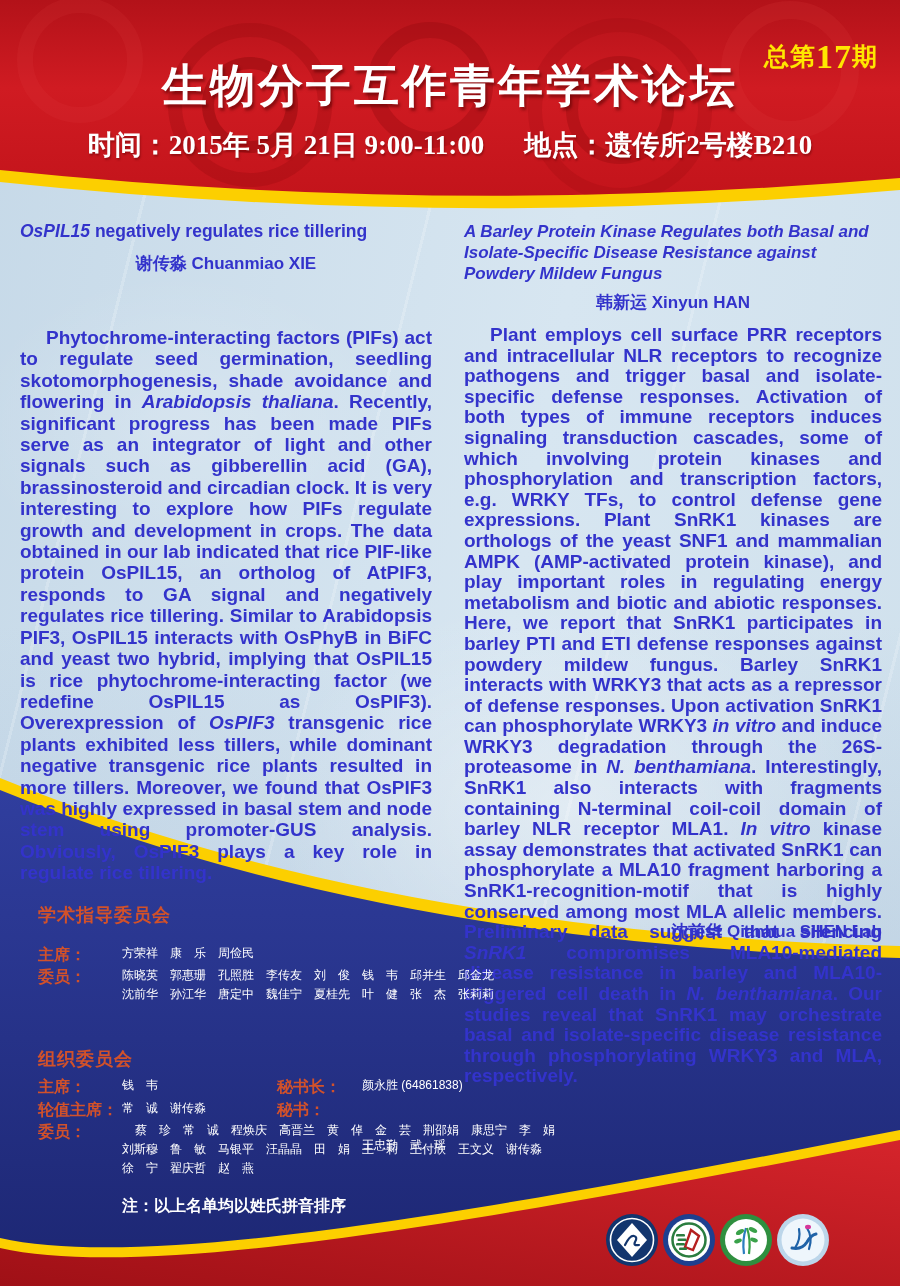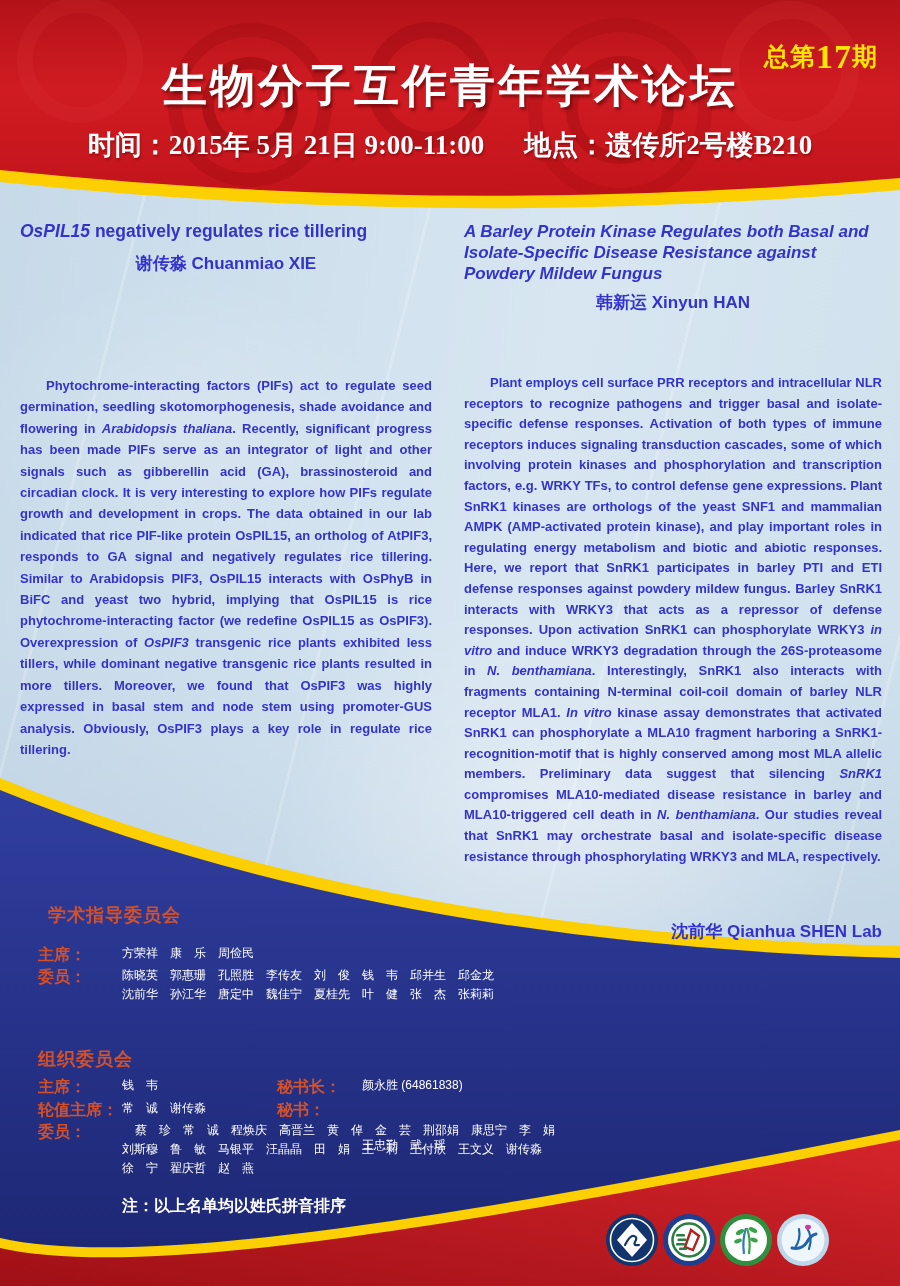--- a/index.html
+++ b/index.html
@@ -26,21 +26,21 @@
   .header-title{position:absolute;top:56px;left:0;width:100%;z-index:6;text-align:center;color:#ffffff;
     font-size:45px;font-weight:bold;letter-spacing:3px;text-shadow:2px 3px 3px rgba(80,0,0,.55);}
   .header-info{position:absolute;top:127px;left:0;width:100%;z-index:6;display:flex;justify-content:center;gap:40px;
     color:#ffffff;font-family:"Liberation Serif",serif;font-weight:bold;font-size:27px;text-shadow:1px 2px 2px rgba(80,0,0,.4);}
 
   .blue-text{color:#3333cb;font-weight:bold;}
   .abs-block{position:absolute;z-index:4;}
   .talk-title{text-align:left;font-size:17.5px;line-height:21px;}
   .talk-title.italic{font-style:italic;}
   .talk-speaker{text-align:center;font-size:17px;}
-  .abstract{text-align:justify;text-indent:26px;font-size:13px;margin-top:48px;}
+  .abstract{text-align:justify;text-indent:26px;font-size:19px;}
   .lab-credit{text-align:right;font-size:17px;}
 
   .sec-heading{position:absolute;z-index:4;color:#d2512a;font-weight:bold;font-size:18px;letter-spacing:1px;}
   .sec-label{position:absolute;z-index:4;color:#d2512a;font-weight:bold;font-size:16px;}
   .sec-val{position:absolute;z-index:4;color:#ffffff;font-weight:normal;font-size:12px;white-space:nowrap;}
   .note-line{position:absolute;z-index:4;color:#ffffff;font-weight:bold;font-size:16px;}
 
   .logo{position:absolute;z-index:6;width:52px;height:52px;}
 </style>
 </head>
@@ -100,21 +100,21 @@
 
   <div class="abs-block blue-text talk-title" style="left:20px;top:221px;width:412px;"><span style="font-style: italic;">OsPIL15</span><span> negatively regulates rice tillering</span></div>
   <div class="abs-block blue-text talk-speaker" style="left:20px;top:252px;width:412px;">谢传淼 Chuanmiao XIE</div>
   <div class="abs-block blue-text abstract" style="left:20px;top:327px;width:412px;line-height:21.4px;"><span>Phytochrome-interacting factors (PIFs) act to regulate seed germination, seedling skotomorphogenesis, shade avoidance and flowering in </span><span style="font-style: italic;">Arabidopsis thaliana</span><span>. Recently, significant progress has been made PIFs serve as an integrator of light and other signals such as gibberellin acid (GA), brassinosteroid and circadian clock. It is very interesting to explore how PIFs regulate growth and development in crops. The data obtained in our lab indicated that rice PIF-like protein OsPIL15, an ortholog of AtPIF3, responds to GA signal and negatively regulates rice tillering. Similar to Arabidopsis PIF3, OsPIL15 interacts with OsPhyB in BiFC and yeast two hybrid, implying that OsPIL15 is rice phytochrome-interacting factor (we redefine OsPIL15 as OsPIF3). Overexpression of </span><span style="font-style: italic;">OsPIF3</span><span> transgenic rice plants exhibited less tillers, while dominant negative transgenic rice plants resulted in more tillers. Moreover, we found that OsPIF3 was highly expressed in basal stem and node stem using promoter-GUS analysis. Obviously, OsPIF3 plays a key role in regulate rice tillering.</span></div>
 
   <div class="abs-block blue-text talk-title italic" style="left:464px;top:221px;width:418px;font-size:17px;">A Barley Protein Kinase Regulates both Basal and Isolate-Specific Disease Resistance against Powdery Mildew Fungus</div>
   <div class="abs-block blue-text talk-speaker" style="left:464px;top:291px;width:418px;">韩新运 Xinyun HAN</div>
   <div class="abs-block blue-text abstract" style="left:464px;top:325px;width:418px;line-height:20.6px;"><span>Plant employs cell surface PRR receptors and intracellular NLR receptors to recognize pathogens and trigger basal and isolate-specific defense responses. Activation of both types of immune receptors induces signaling transduction cascades, some of which involving protein kinases and phosphorylation and transcription factors, e.g. WRKY TFs, to control defense gene expressions. Plant SnRK1 kinases are orthologs of the yeast SNF1 and mammalian AMPK (AMP-activated protein kinase), and play important roles in regulating energy metabolism and biotic and abiotic responses. Here, we report that SnRK1 participates in barley PTI and ETI defense responses against powdery mildew fungus. Barley SnRK1 interacts with WRKY3 that acts as a repressor of defense responses. Upon activation SnRK1 can phosphorylate WRKY3 </span><span style="font-style: italic;">in vitro</span><span> and induce WRKY3 degradation through the 26S-proteasome in </span><span style="font-style: italic;">N. benthamiana</span><span>. Interestingly, SnRK1 also interacts with fragments containing N-terminal coil-coil domain of barley NLR receptor MLA1. </span><span style="font-style: italic;">In vitro</span><span> kinase assay demonstrates that activated SnRK1 can phosphorylate a MLA10 fragment harboring a SnRK1-recognition-motif that is highly conserved among most MLA allelic members. Preliminary data suggest that silencing </span><span style="font-style: italic;">SnRK1</span><span> compromises MLA10-mediated disease resistance in barley and MLA10-triggered cell death in </span><span style="font-style: italic;">N. benthamiana</span><span>. Our studies reveal that SnRK1 may orchestrate basal and isolate-specific disease resistance through phosphorylating WRKY3 and MLA, respectively.</span></div>
   <div class="abs-block blue-text lab-credit" style="left:464px;top:920px;width:418px;">沈前华 Qianhua SHEN Lab</div>
 
-  <div class="sec-heading" style="left:38px;top:903px;margin-left:10px;">学术指导委员会</div>
+  <div class="sec-heading" style="left:38px;top:903px;">学术指导委员会</div>
   <div class="sec-label" style="left:38px;top:945px;">主席：</div>
   <div class="sec-val" style="left:122px;top:945px;">方荣祥　康　乐　周俭民</div>
   <div class="sec-label" style="left:38px;top:967px;">委员：</div>
   <div class="sec-val" style="left:122px;top:967px;">陈晓英　郭惠珊　孔照胜　李传友　刘　俊　钱　韦　邱并生　邱金龙</div>
   <div class="sec-val" style="left:122px;top:986px;">沈前华　孙江华　唐定中　魏佳宁　夏桂先　叶　健　张　杰　张莉莉</div>
 
   <div class="sec-heading" style="left:38px;top:1047px;">组织委员会</div>
   <div class="sec-label" style="left:38px;top:1077px;">主席：</div>
   <div class="sec-val" style="left:122px;top:1077px;">钱　韦</div>
   <div class="sec-label" style="left:277px;top:1077px;">秘书长：</div>

